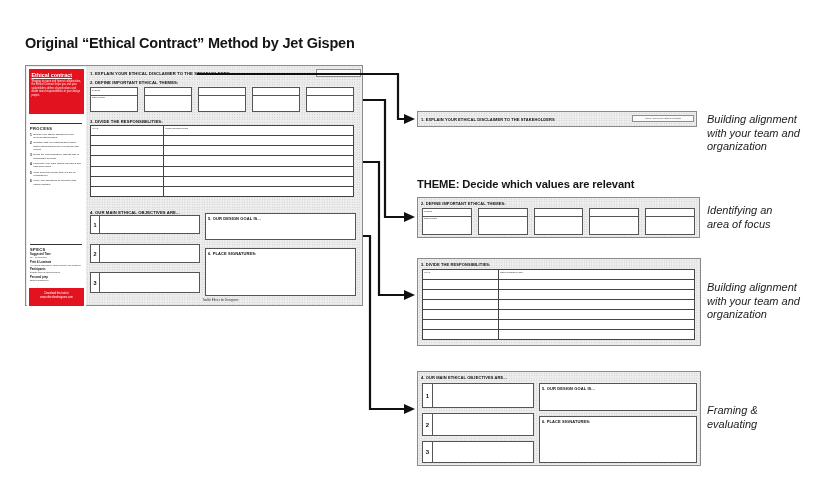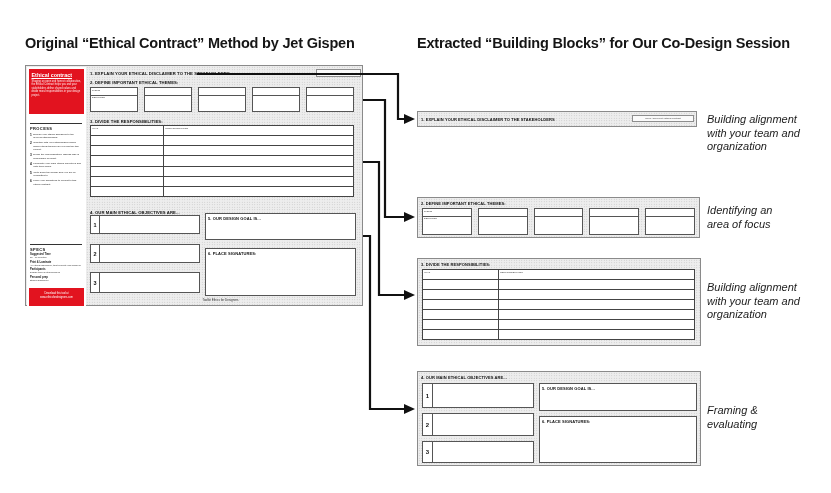--- a/index.html
+++ b/index.html
@@ -44,21 +44,20 @@
   .spec .sv{font-size:2.4px;color:#333;line-height:1.25;}
   .pre{white-space:pre-line;}
   svg.arrows{position:absolute;left:0;top:0;pointer-events:none;}
 </style>
 </head>
 <body>
 
 <div id="canvas">
 
   <div class="abs main-title" style="left:25px;top:35px;">Original “Ethical Contract” Method by Jet Gispen</div>
-  <div class="abs main-title" style="left:417px;top:35px;">Extracted “Building Blocks” for Our Co-Design Session</div>
 
   <div class="abs stipple panel" style="left:25px;top:65px;width:338px;height:241px;">
 
     <div class="abs" style="left:1px;top:1px;width:59px;height:239px;background:#fff;">
       <div class="abs redbox" style="left:2px;top:2px;width:55px;height:45px;">
         <div class="brand">Ethical contract</div>
         <div class="brand-desc">Shaping an open and honest collaboration, the Ethical Contract helps you and your stakeholders define shared values and divide moral responsibilities in your design project.</div>
       </div>
 
       <div class="abs" style="left:3px;top:56px;width:52px;">
@@ -190,20 +189,21 @@
   </div>
 
   <div class="abs stipple panel" style="left:417px;top:111px;width:280px;height:16px;">
     <div class="abs sec-label" style="left:3px;top:5px;font-size:4px;">1. EXPLAIN YOUR ETHICAL DISCLAIMER TO THE STAKEHOLDERS</div>
     <div class="abs corner-note" style="right:2px;top:2.5px;width:62px;height:7px;">Moral Agreement / Ethical Contract</div>
   </div>
   <div class="abs annot" style="left:707px;top:113px;">Building alignment
 with your team and
 organization</div>
 
+  <div class="abs theme-h" style="left:417px;top:178px;">THEME: Decide which values are relevant</div>
   <div class="abs stipple panel" style="left:417px;top:197px;width:283px;height:41px;">
     <div class="abs sec-label" style="left:3px;top:3px;font-size:4px;">2. DEFINE IMPORTANT ETHICAL THEMES:</div>
     <div class="abs trow" style="left:4px;right:4px;top:10px;height:27px;">
       <div class="tbox">
         <div class="hdr">THEME</div>
         <div class="def">DEFINITION</div>
       </div>
       <div class="tbox">
           <div class="hdr"></div>
         </div>

